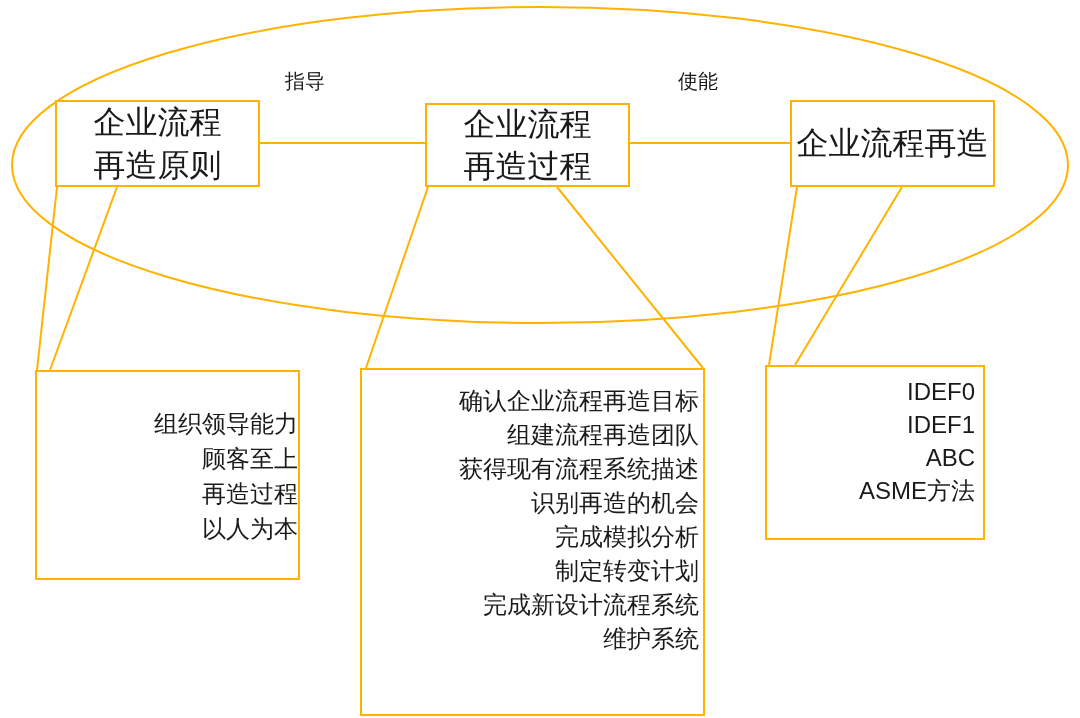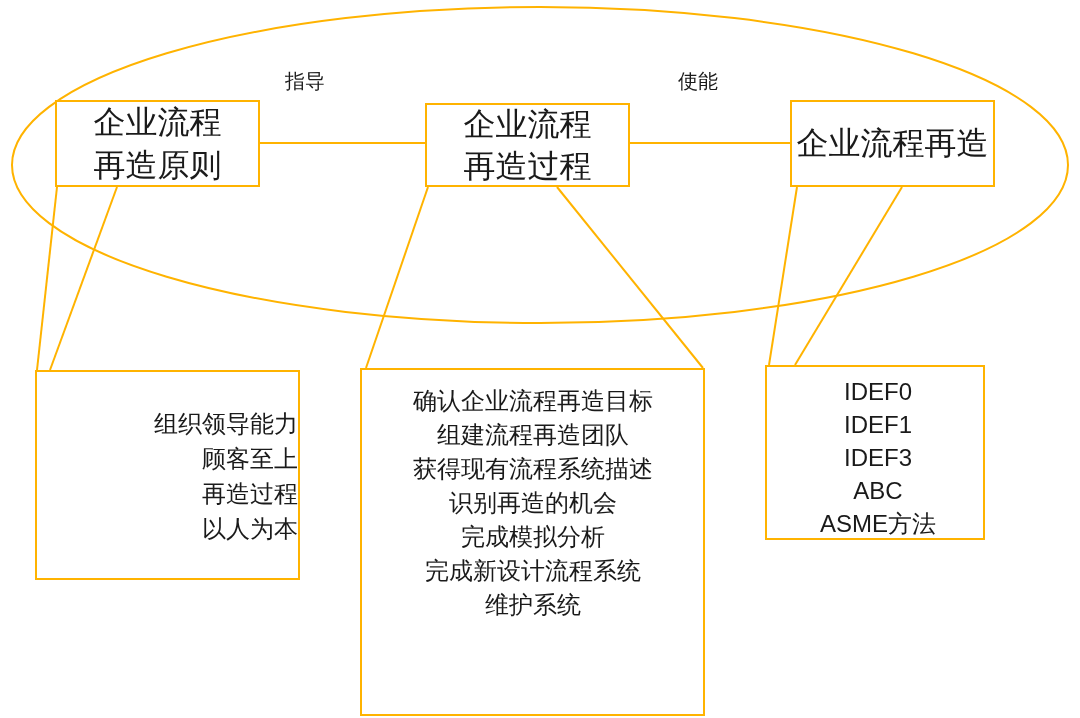--- a/index.html
+++ b/index.html
@@ -43,22 +43,22 @@
     line-height: 1.32;
   }
   .edge-label {
     position: absolute;
     font-size: 20px;
     color: var(--text);
     white-space: nowrap;
   }
   .detail-box { font-size: 24px; }
   .detail-centered { text-align: right; padding-top: 34px; line-height: 35px; }
-  .detail-left-mid { text-align: center; padding: 14px 13px 0 14px; line-height: 34px; }
-  .detail-left-short { text-align: center; padding: 8px 8px 0 14px; line-height: 33px; }
+  .detail-left-mid { text-align: right; padding: 14px 4px 0 14px; line-height: 34px; }
+  .detail-left-short { text-align: right; padding: 8px 8px 0 14px; line-height: 33px; }
   .detail-item { white-space: nowrap; }
 </style>
 </head>
 <body>
 
 <div class="canvas">
 
   <svg class="lines" viewBox="0 0 1080 718" aria-hidden="true">
     <ellipse cx="540" cy="165" rx="528" ry="158"></ellipse>
 
@@ -99,25 +99,25 @@
     <div class="detail-item">再造过程</div>
     <div class="detail-item">以人为本</div>
   </div>
 
   <div class="box detail-box detail-left-mid" style="left:360px; top:368px; width:345px; height:348px;">
     <div class="detail-item">确认企业流程再造目标</div>
     <div class="detail-item">组建流程再造团队</div>
     <div class="detail-item">获得现有流程系统描述</div>
     <div class="detail-item">识别再造的机会</div>
     <div class="detail-item">完成模拟分析</div>
+    <div class="detail-item">制定转变计划</div>
     <div class="detail-item">完成新设计流程系统</div>
     <div class="detail-item">维护系统</div>
   </div>
 
   <div class="box detail-box detail-left-short" style="left:765px; top:365px; width:220px; height:175px;">
     <div class="detail-item">IDEF0</div>
     <div class="detail-item">IDEF1</div>
-    <div class="detail-item">IDEF3</div>
     <div class="detail-item">ABC</div>
     <div class="detail-item">ASME方法</div>
   </div>
 
 </div>
 
 </body></html>

